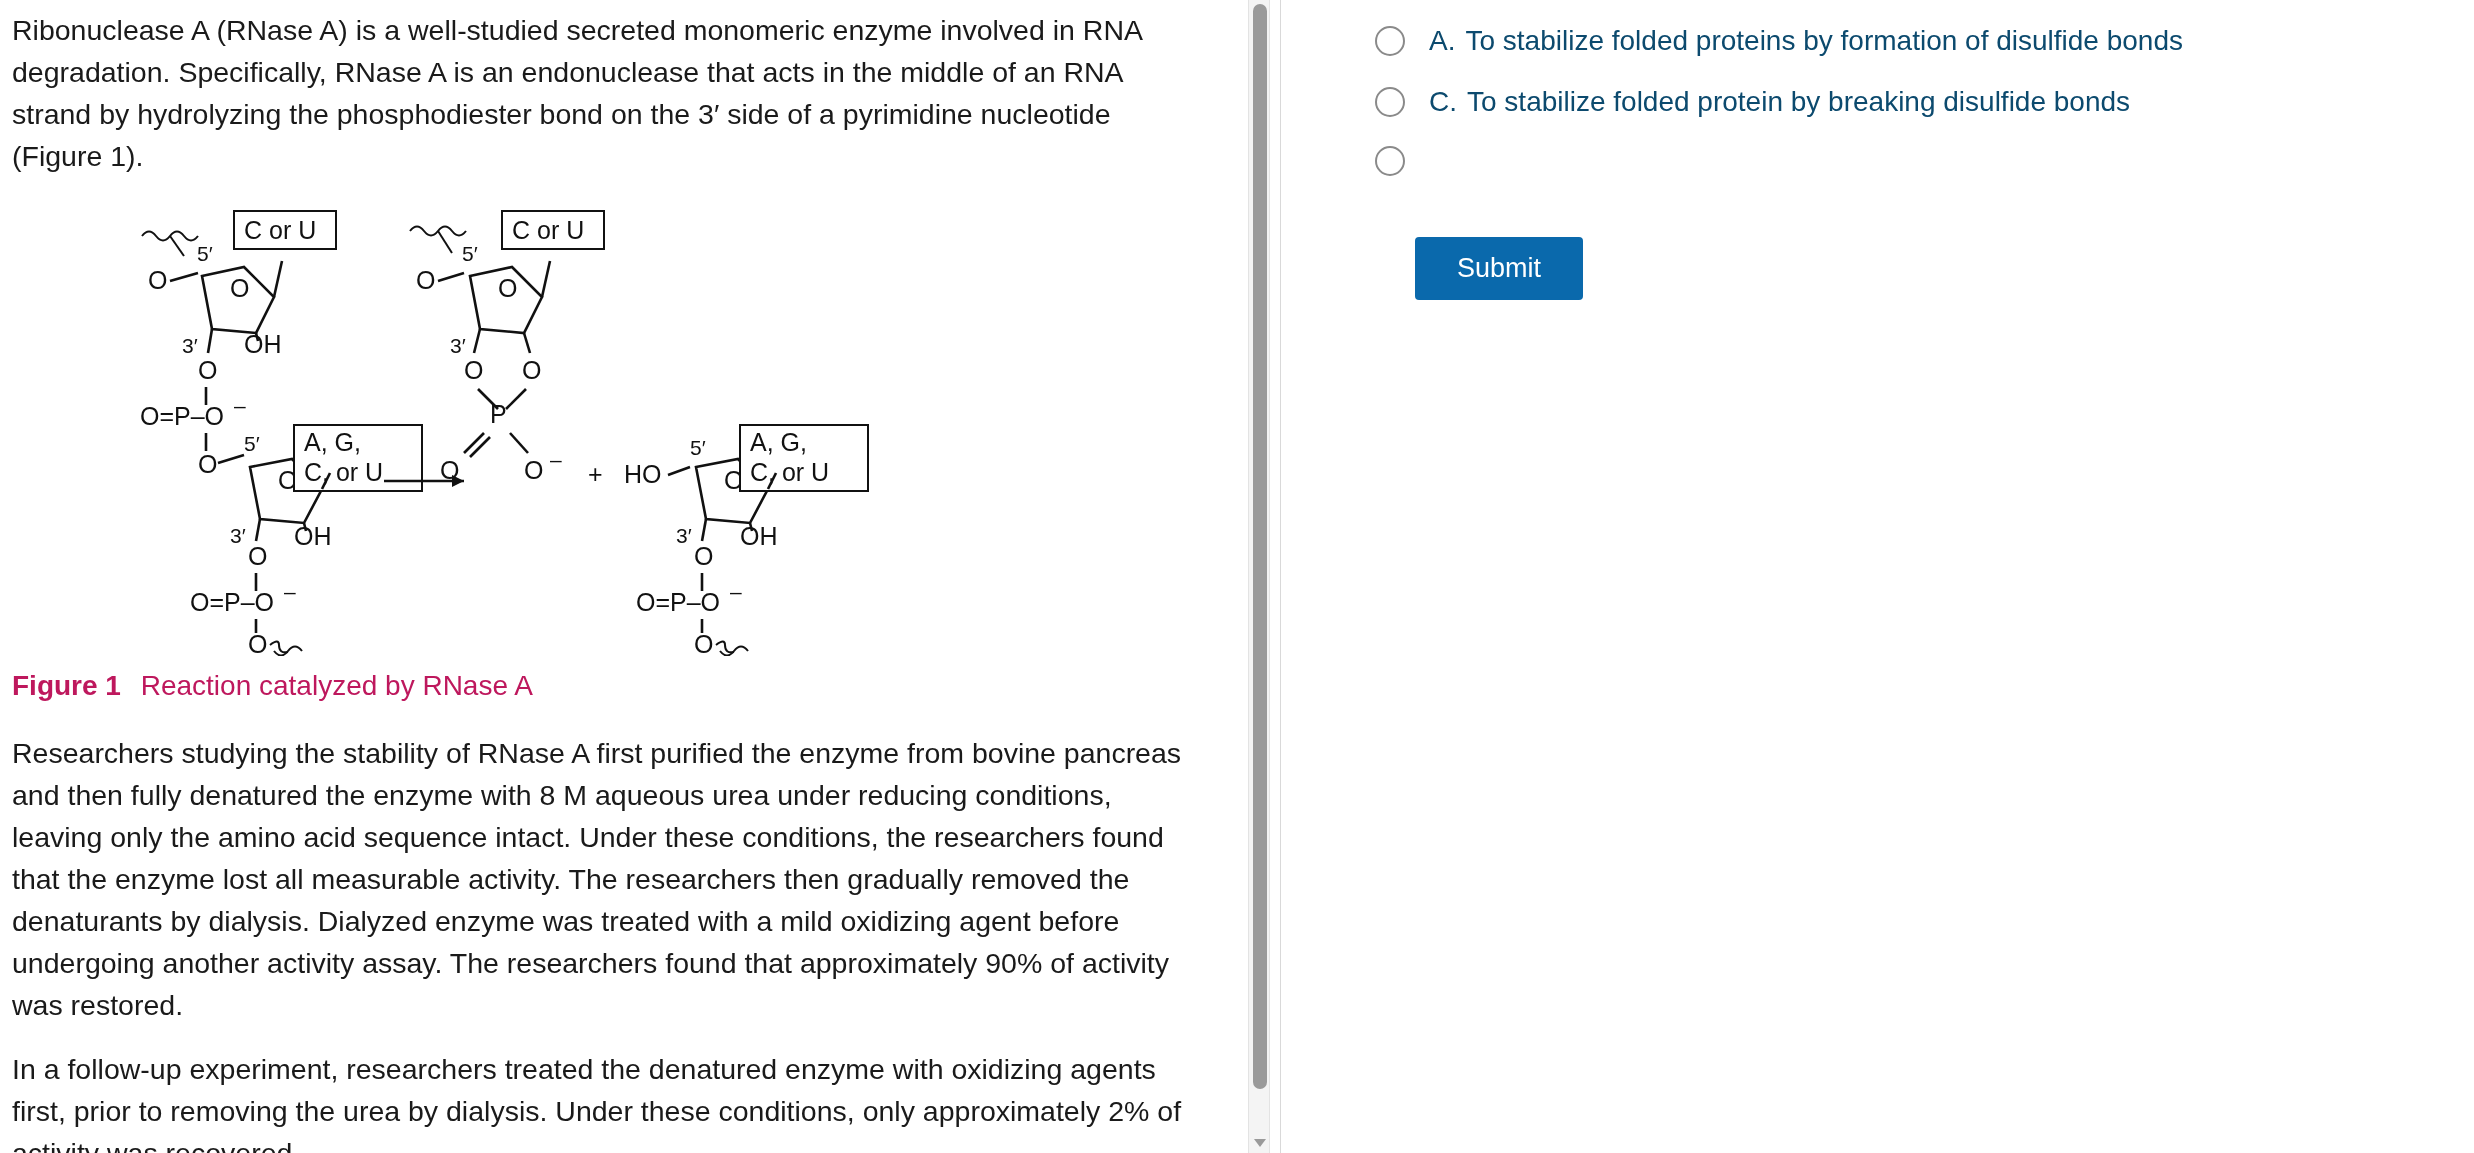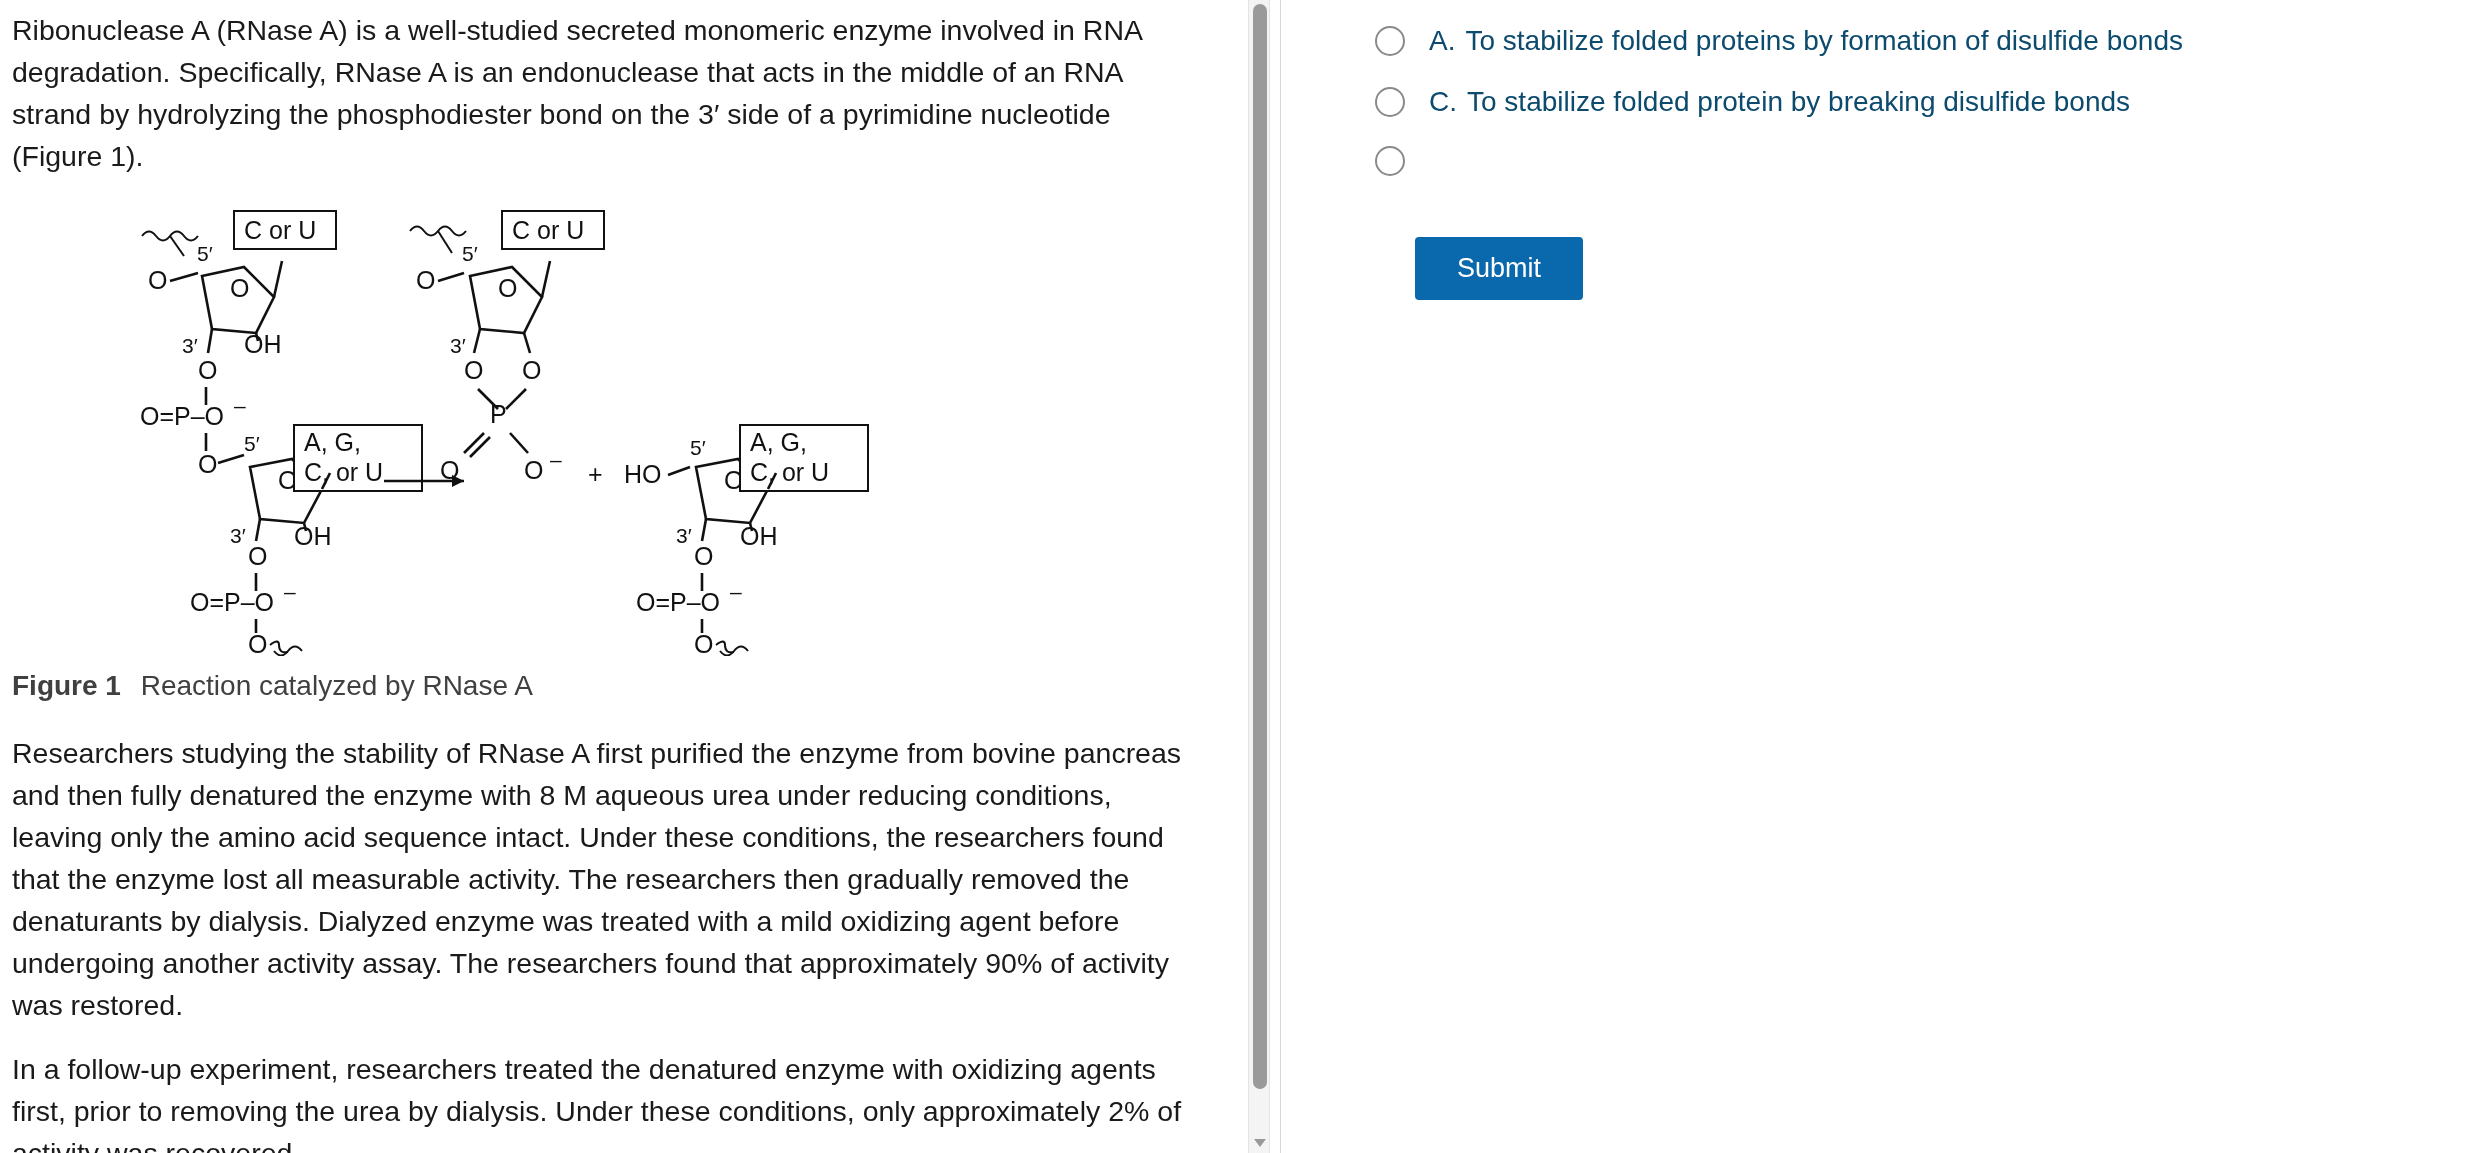--- a/index.html
+++ b/index.html
@@ -30,21 +30,21 @@
     line-height: 42px;
     color: #1a1a1a;
     margin: 0 0 22px 0;
     max-width: 1185px;
   }
   #intro-paragraph { margin-top: 9px; }
 
   .fig-caption {
     font-size: 28px;
     line-height: 40px;
-    color: #404040;
+    color: #be185d;
     margin: 10px 0 26px 0;
   }
   .fig-caption b { font-weight: bold; }
 
   
   #passage-scrollbar {
     position: absolute;
     left: 1248px; top: 0;
     width: 22px; height: 1153px;
     background: #f4f4f4;

